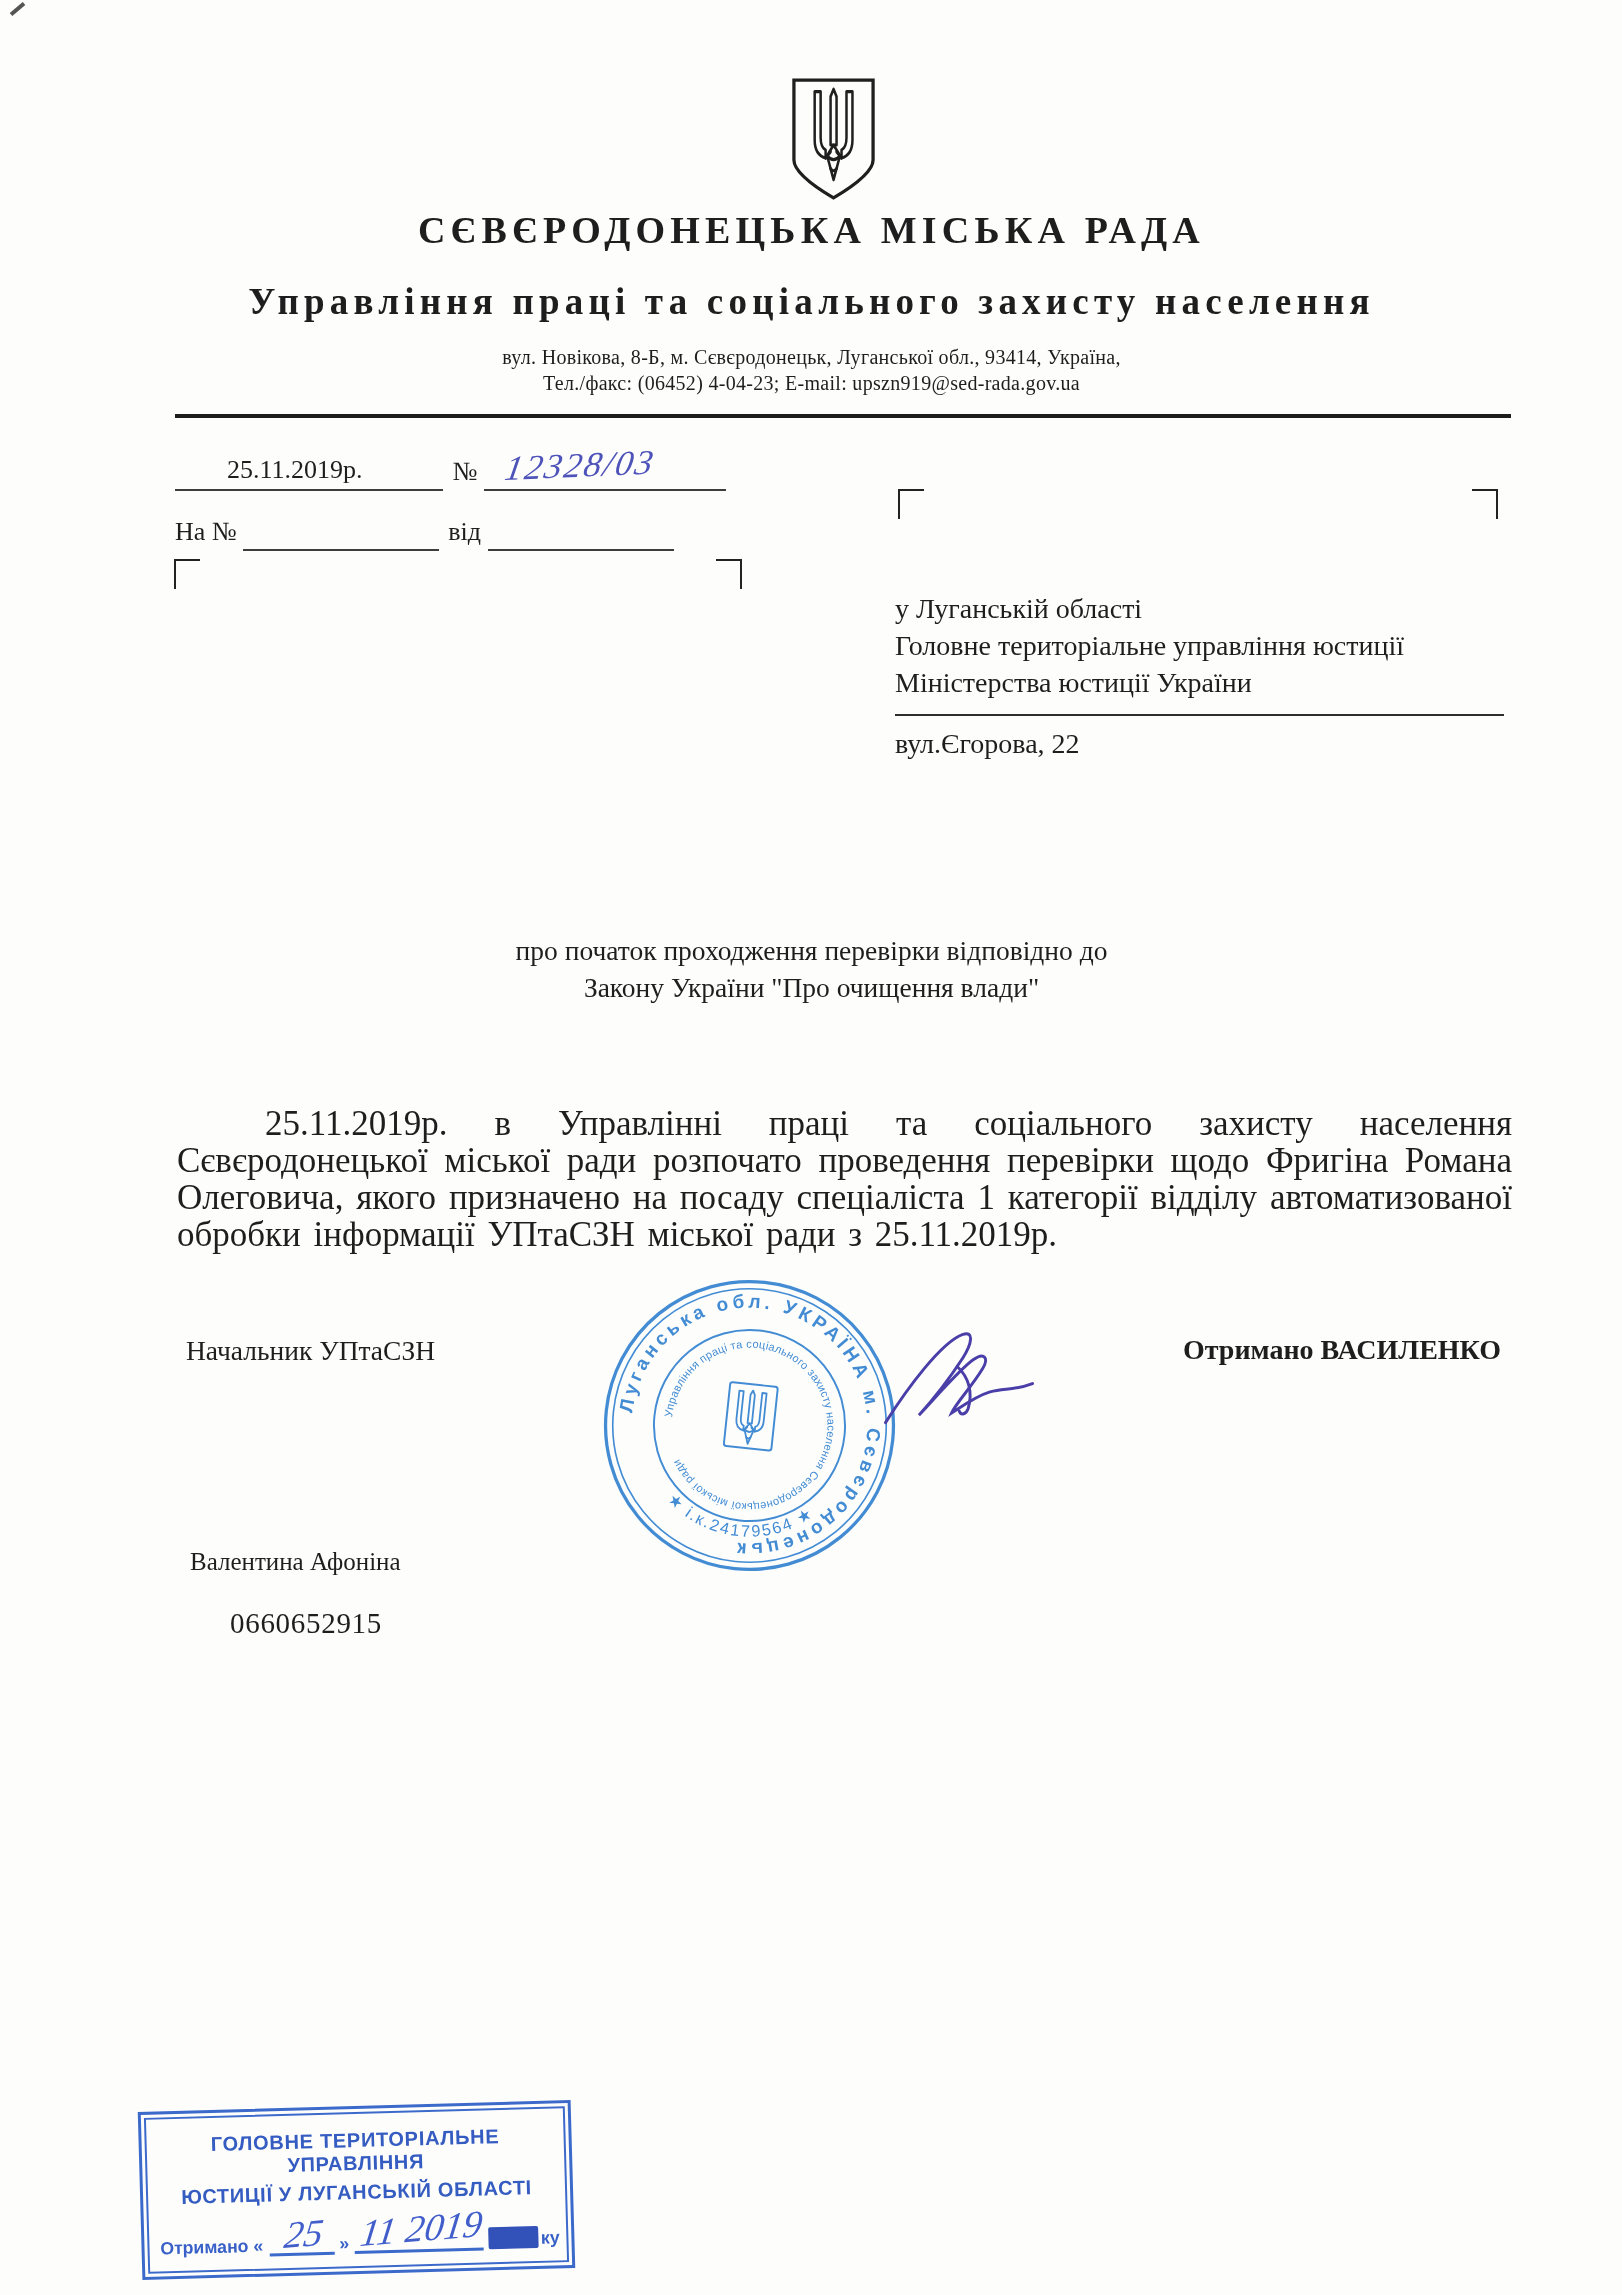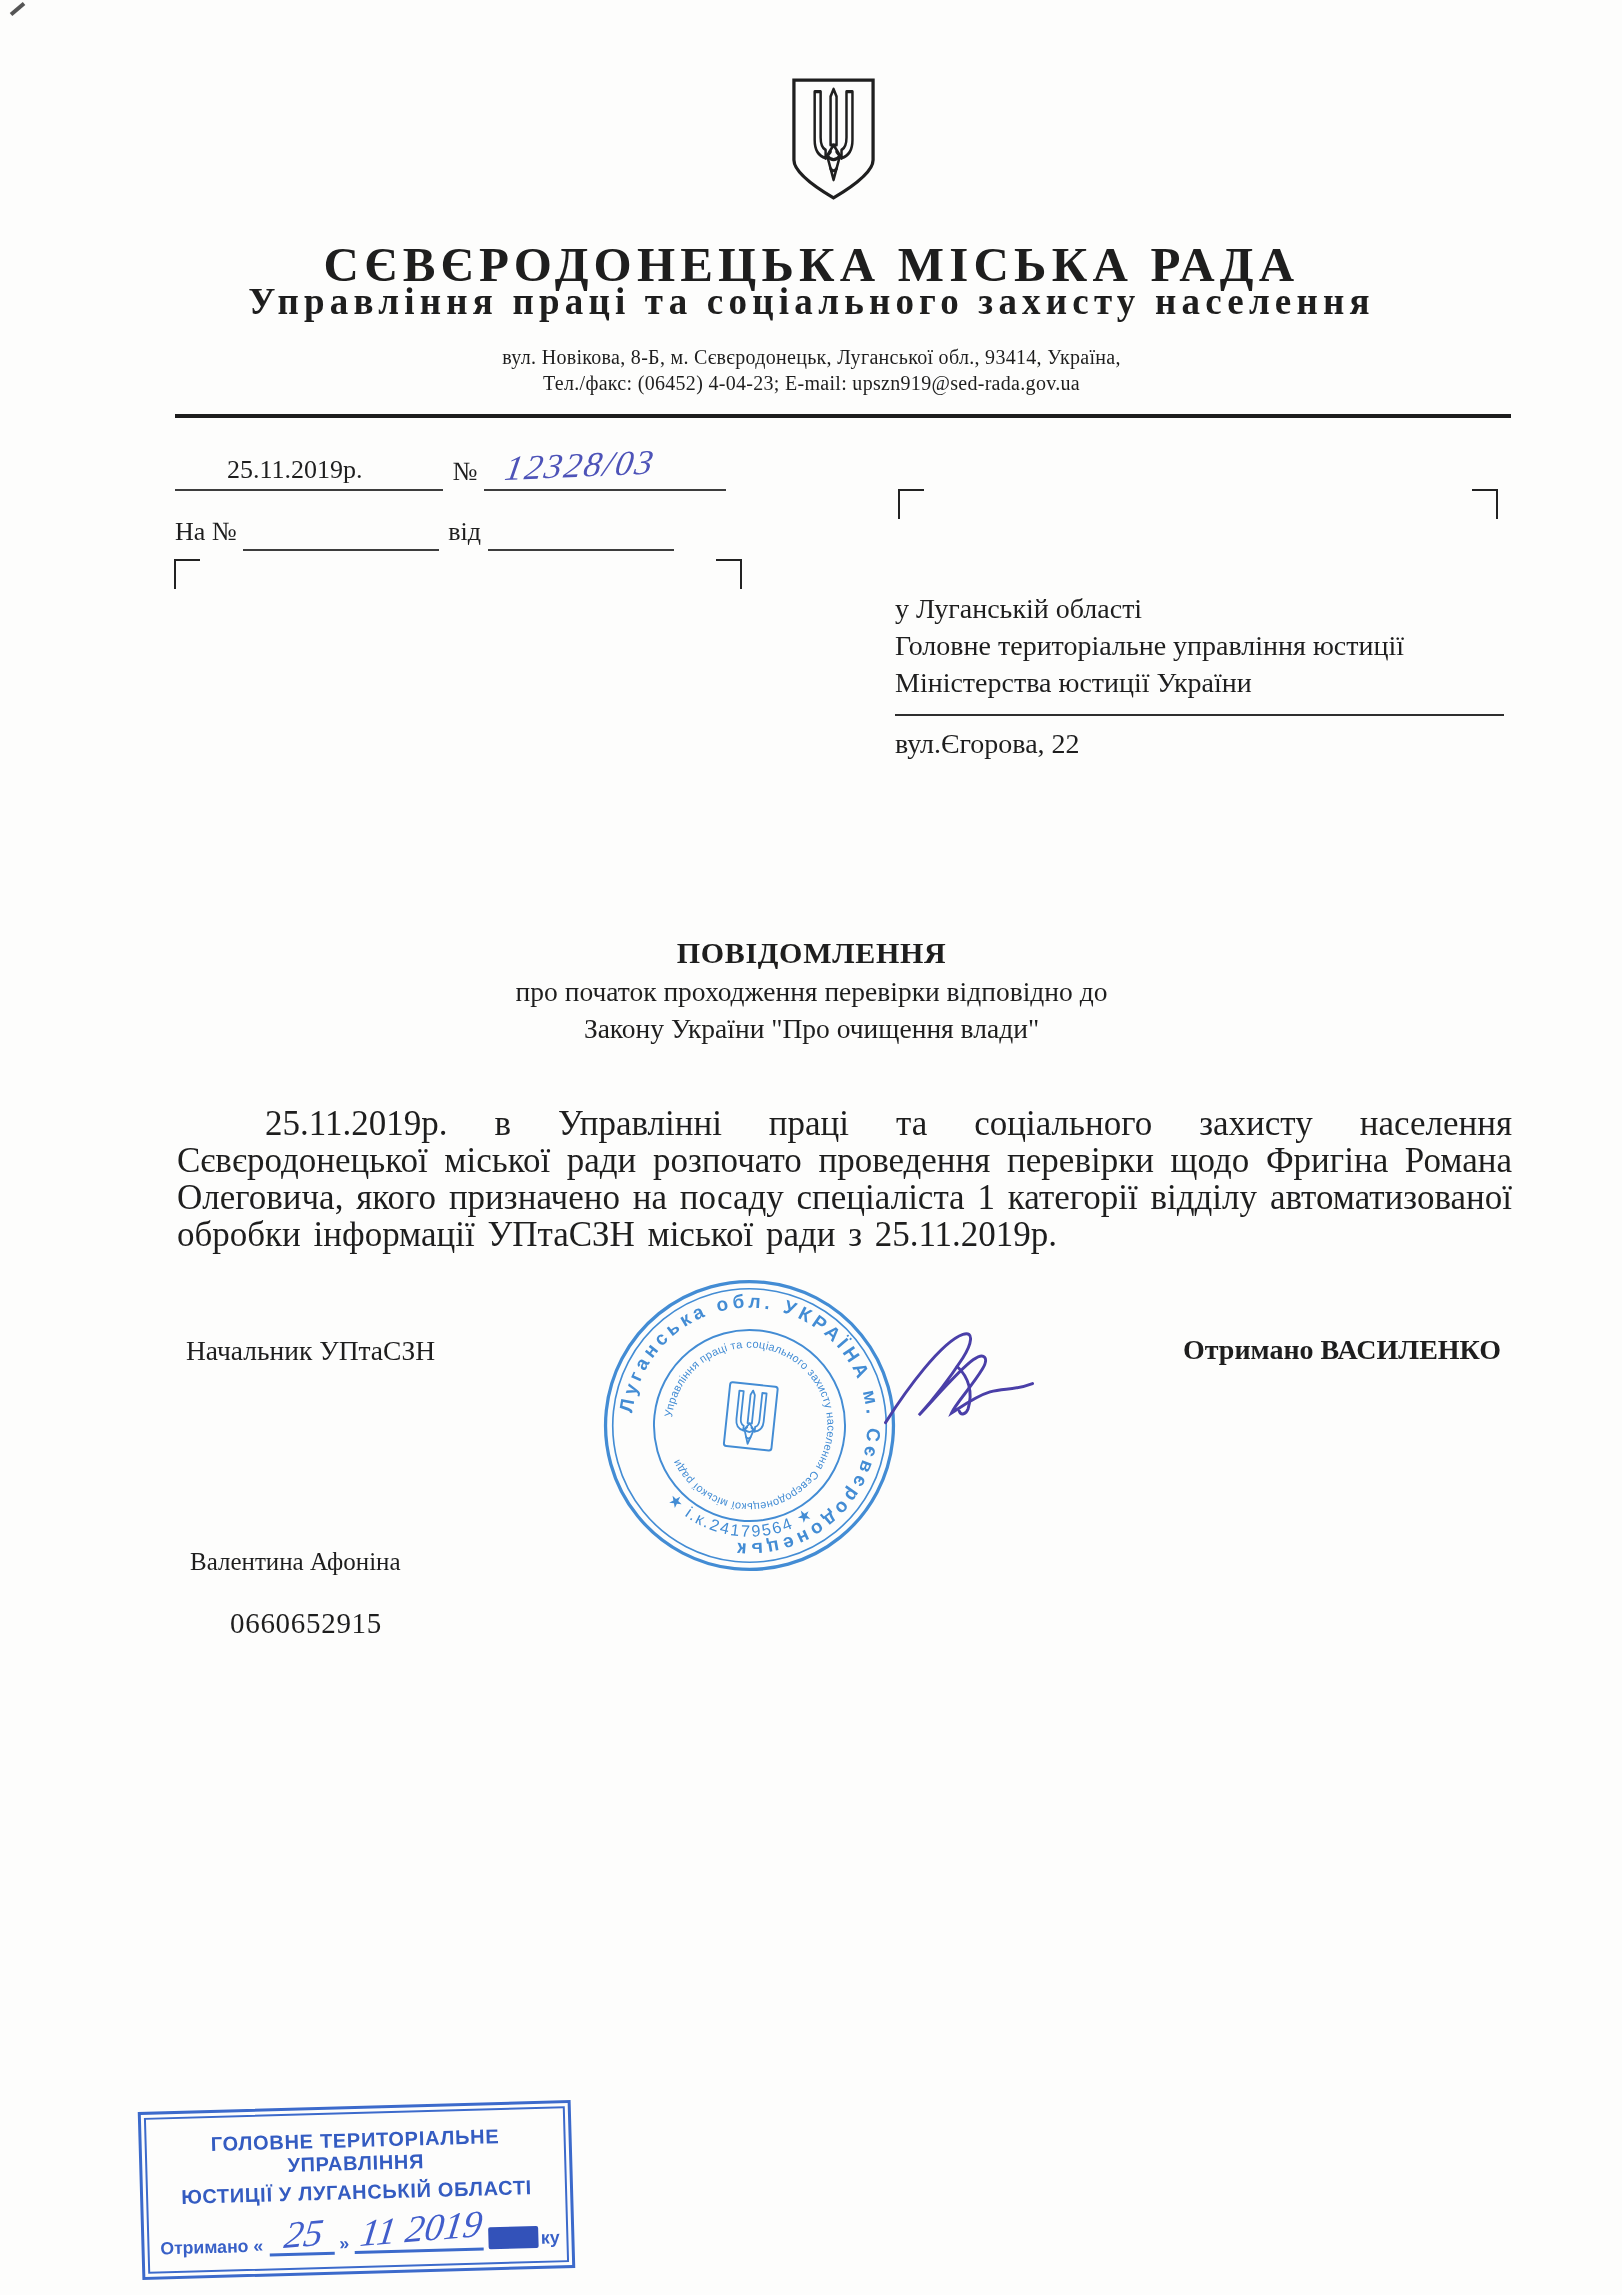--- a/index.html
+++ b/index.html
@@ -2,21 +2,21 @@
 <html style="font-size:10.5px"><head>
 <meta charset="utf-8">
 <style>
   html,body{margin:0;padding:0;background:#ffffff;}
   #page{position:relative;width:1623px;height:2295px;background:#fdfdfc;
         font-family:"Liberation Serif","DejaVu Serif",serif;color:#1e1e1e;overflow:hidden;}
 
   
   .emblem{position:absolute;left:790px;top:76px;width:87px;height:126px;}
   .org{position:absolute;left:0;top:208px;width:100%;text-align:center;
-       font-size:49px;font-weight:bold;letter-spacing:5.2px;margin-top:28px;}
+       font-size:38px;font-weight:bold;letter-spacing:5.2px;}
   .dept{position:absolute;left:0;top:280px;width:100%;text-align:center;
        font-size:37px;font-weight:bold;letter-spacing:5.2px;}
   .addr{position:absolute;left:0;width:100%;text-align:center;font-size:20px;letter-spacing:0.3px;}
   .a1{top:346px;} .a2{top:372px;}
   .rule{position:absolute;left:175px;top:414px;width:1336px;height:3.9px;background:#1d1d1d;}
 
   
   .refrow{position:absolute;display:flex;align-items:center;font-size:26px;white-space:nowrap;}
   .r1{left:175px;top:454px;height:37px;}
   .r2{left:175px;top:514px;height:37px;}
@@ -135,21 +135,20 @@
 
   <div class="recipient">
     <div>у Луганській області</div>
     <div>Головне територіальне управління юстиції</div>
     <div>Міністерства юстиції України</div>
     <hr class="rec-rule">
     <div>вул.Єгорова, 22</div>
   </div>
 
   <div class="subject">
-    <div class="t">ПОВІДОМЛЕННЯ</div>
     <div class="s">про початок проходження перевірки відповідно до</div>
     <div class="s">Закону України "Про очищення влади"</div>
   </div>
 
   <p class="bodytext">25.11.2019р. в Управлінні праці та соціального захисту населення Сєвєродонецької міської ради розпочато проведення перевірки щодо Фригіна Романа Олеговича, якого призначено на посаду спеціаліста 1 категорії відділу автоматизованої обробки інформації УПтаСЗН міської ради з 25.11.2019р.</p>
 
   <div class="sigpos">Начальник УПтаСЗН</div>
   <div class="signame">Отримано ВАСИЛЕНКО</div>
 
   <svg class="roundstamp" viewBox="0 0 460 460" style="color:#2f80d0;" xmlns="http://www.w3.org/2000/svg">

